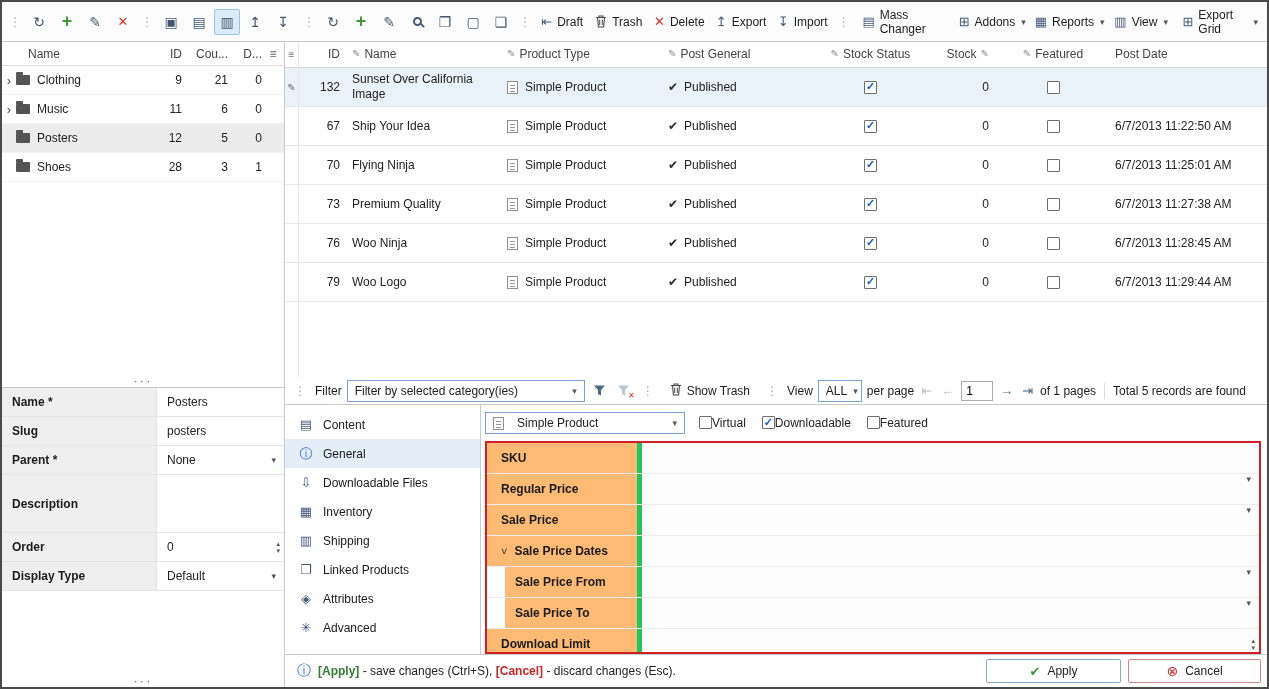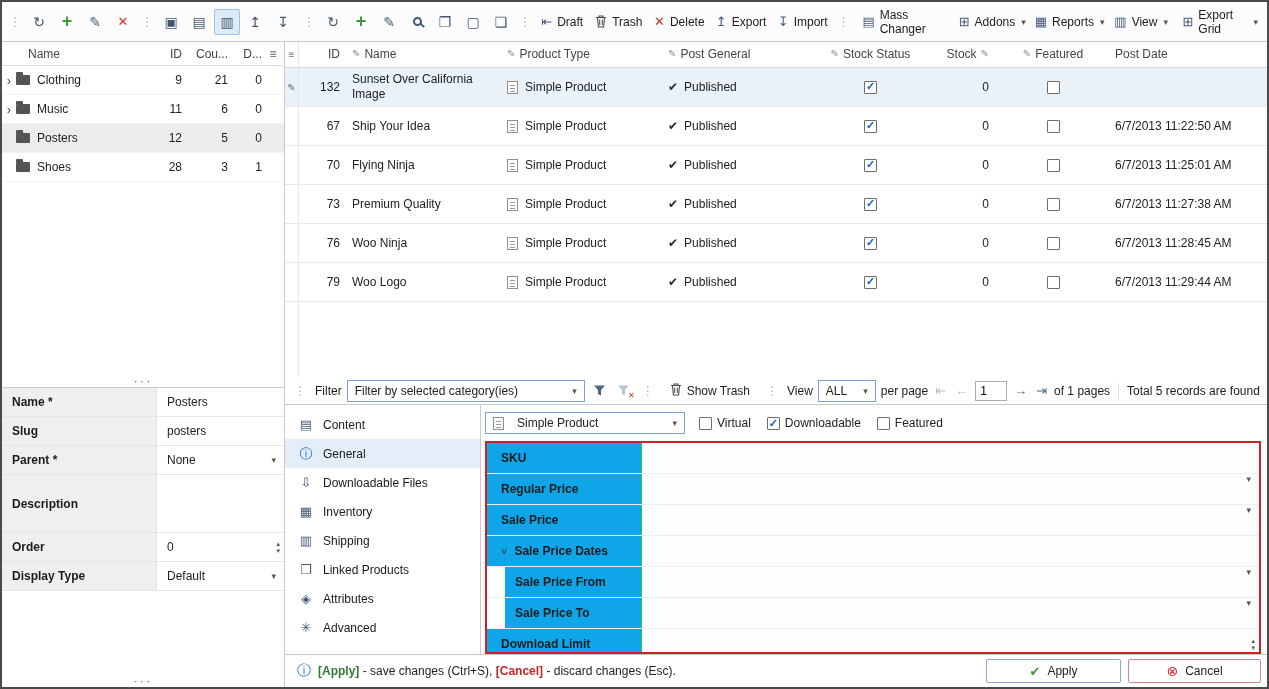--- a/index.html
+++ b/index.html
@@ -76,43 +76,43 @@
   .doc::before{content:"";position:absolute;left:2px;right:2px;top:3px;border-top:1px solid #9a9a9a;box-shadow:0 3px 0 #9a9a9a,0 6px 0 #9a9a9a}
   .pubcheck{color:#2b2b2b;font-size:12px;margin-right:6px}
   .cb{width:13px;height:13px;border:1px solid #6e6e6e;background:#fff;display:inline-flex;align-items:center;justify-content:center;font-size:11px;color:#1d5fbf;border-radius:1px}
   .cb.checked::after{content:"\2713";font-weight:bold}
   
   .filter-bar{flex:0 0 28px;display:flex;align-items:center;border-bottom:1px solid #c9c9c9;gap:5px;padding:0 5px;background:#fff;white-space:nowrap}
   .fb-label{color:#1c1c1c}
   .combo{height:22px;border:1px solid #7a9fd4;display:flex;align-items:center;gap:6px;padding:0 7px;background:#fff;position:relative}
   .combo .combo-caret{font-size:9px;color:#555;margin-left:auto}
   .filter-combo{width:238px}
-  .view-combo{width:58px}
+  .view-combo{width:44px}
   .type-combo{width:200px}
   .fb-btn{display:flex;align-items:center;gap:5px;height:24px;padding:0 6px;border:1px solid transparent;border-radius:2px}
   .pag{font-size:13px;color:#4a6785;padding:0 2px}
   .pag.muted{color:#bcbcbc}
   .page-input{width:32px;height:20px;border:1px solid #ababab;padding:0 4px;font-family:inherit;font-size:12px}
   .vsep{width:1px;height:16px;background:#dcdcdc;margin:0 3px}
   .fb-total{color:#1c1c1c}
   
   .editor{flex:1;display:flex;min-height:0}
   .tabs{flex:0 0 196px;border-right:1px solid #c9c9c9;padding-top:5px;background:#fff}
   .tab{height:29px;display:flex;align-items:center;gap:9px;padding-left:13px;color:#1a1a1a}
   .tab.selected{background:#e4eef8}
   .ticon{width:16px;text-align:center;color:#44597a;font-size:13px}
   .tab.selected .ticon{color:#1f6fd1}
   .editor-main{flex:1;display:flex;flex-direction:column;padding:6px 6px 0 4px;min-width:0}
   .type-row{flex:0 0 24px;display:flex;align-items:center;gap:14px;margin-bottom:6px}
   .type-cbs{display:flex;align-items:center;gap:16px}
-  .cb-wrap{display:flex;align-items:center;gap:5px}
+  .cb-wrap{display:flex;align-items:flex-start;}
   .fields-box{flex:1;border:2px solid #d21f26;display:flex;flex-direction:column;overflow:hidden;background:#fff}
   .field-row{display:flex;flex:0 0 31px;border-bottom:1px solid #ededed}
   .indent-strip{flex:0 0 18px;background:#fff}
-  .field-label{flex:0 0 155px;background:#0ea5e9;display:flex;align-items:center;gap:7px;padding-left:14px;font-weight:bold;color:#1c1c1c;border-right:1px solid #22c55e}
+  .field-label{flex:0 0 155px;background:#fdba74;display:flex;align-items:center;gap:7px;padding-left:14px;font-weight:bold;color:#1c1c1c;border-right:5px solid #22c55e}
   .field-label.indented{flex:0 0 137px;padding-left:10px}
   .field-label .collapse{font-weight:normal;color:#333;font-size:11px}
   .field-value{flex:1;position:relative;background:#fdfdfd}
   
   .status-bar{flex:0 0 33px;border-top:1px solid #c9c9c9;display:flex;align-items:center;padding:0 6px;gap:7px;background:#fff}
   .info-ic{color:#1f6fd1;font-size:14px;margin-left:6px}
   .hint{flex:1;white-space:pre-wrap}
   .hint .green{color:#2e7d32;font-weight:bold}
   .hint .red{color:#c62828;font-weight:bold}
   .hint .bold{font-weight:normal}

